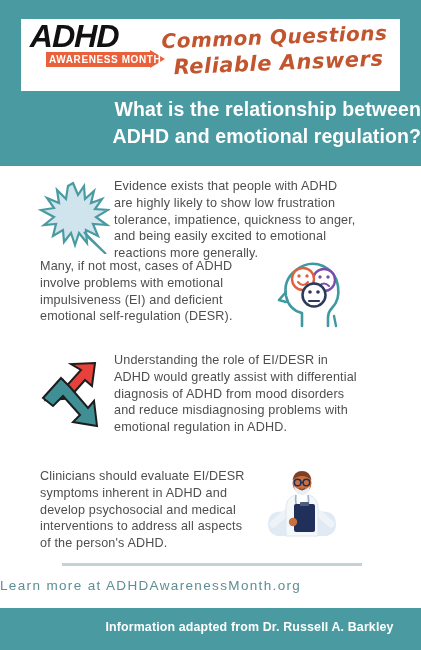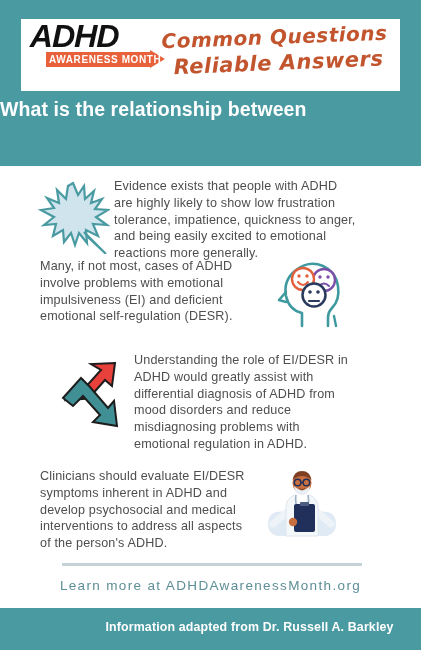--- a/index.html
+++ b/index.html
@@ -119,21 +119,21 @@
     font-size: 21px;
     letter-spacing: 0.5px;
     line-height: 27px;
     transform: rotate(-2.4deg) translateX(4px);
   }
 
   .headline {
     position: absolute;
     left: 0; top: 96px;
     width: 421px;
-    text-align: left;
+    text-align: right;
     color: #ffffff;
     font-size: 19.5px;
     font-weight: bold;
     line-height: 27px;
     letter-spacing: 0.1px;
   }
 
   
   .block {
     position: absolute;
@@ -156,40 +156,39 @@
   }
 
   #block-1 { left: 0; top: 178px; padding: 0 22px 0 34px; }
   #block-1 .icon-cell { width: 78px; padding-top: 2px; }
   #block-1 .blk-text { width: 288px; padding-left: 2px; }
 
   #block-2 { left: 0; top: 256px; padding: 0 18px 0 40px; }
   #block-2 .blk-text { width: 262px; padding-top: 2px; }
   #block-2 .icon-cell { width: 100px; padding-top: 0px; }
 
-  #block-3 { left: 0; top: 352px; padding: 0 22px 0 54px; }
+  #block-3 { left: 0; top: 352px; padding: 0 22px 0 34px; }
   #block-3 .icon-cell { width: 78px; padding-top: 8px; }
   #block-3 .blk-text { width: 288px; padding-left: 2px; }
 
   #block-4 { left: 0; top: 466px; padding: 0 28px 0 40px; }
   #block-4 .blk-text { width: 262px; padding-top: 2px; }
   #block-4 .icon-cell { width: 100px; padding-top: 0px; }
 
   
   .divider {
     position: absolute;
     left: 62px; top: 563px;
     width: 300px; height: 3px;
     background: #c4d2d8;
   }
   .learn-more {
     position: absolute;
     left: 0; top: 578px;
     width: 421px;
-    text-align: center;
     color: #5d8e95;
     font-size: 13.5px;
     letter-spacing: 1.35px;
     white-space: nowrap;
   }
   .footer-band {
     position: absolute;
     left: 0; top: 608px;
     width: 421px; height: 42px;
     background: #4a9aa2;
@@ -223,20 +222,21 @@
         </div>
       </div>
       <div class="logo-right">
         <div class="hand-line hand-1">Common Questions</div>
         <div class="hand-line hand-2">Reliable Answers</div>
       </div>
     </div>
 
     <div class="headline">
       <div>What is the relationship between</div>
+      <div>ADHD and emotional regulation?</div>
     </div>
   </div>
 
   <div class="block" id="block-1">
     <div class="icon-cell">
       <svg width="74" height="74" viewBox="0 0 74 74" aria-hidden="true">
         <polygon points="37,3 42,15 48,6 49,19 58,11 55,23 66,19 59,29 72,30 60,37 71,45 57,44 62,56 50,50 51,63 43,53 39,65 35,53 28,62 27,50 17,56 20,44 8,45 18,37 5,30 18,28 11,18 23,23 21,10 30,19 32,6" fill="#cfe4ec" stroke="#4a9aa2" stroke-width="2.2" stroke-linejoin="miter"></polygon>
         <polygon points="48,52 70,74 53,58" fill="#cfe4ec" stroke="#4a9aa2" stroke-width="2.2" stroke-linejoin="miter"></polygon>
       </svg>
     </div>

